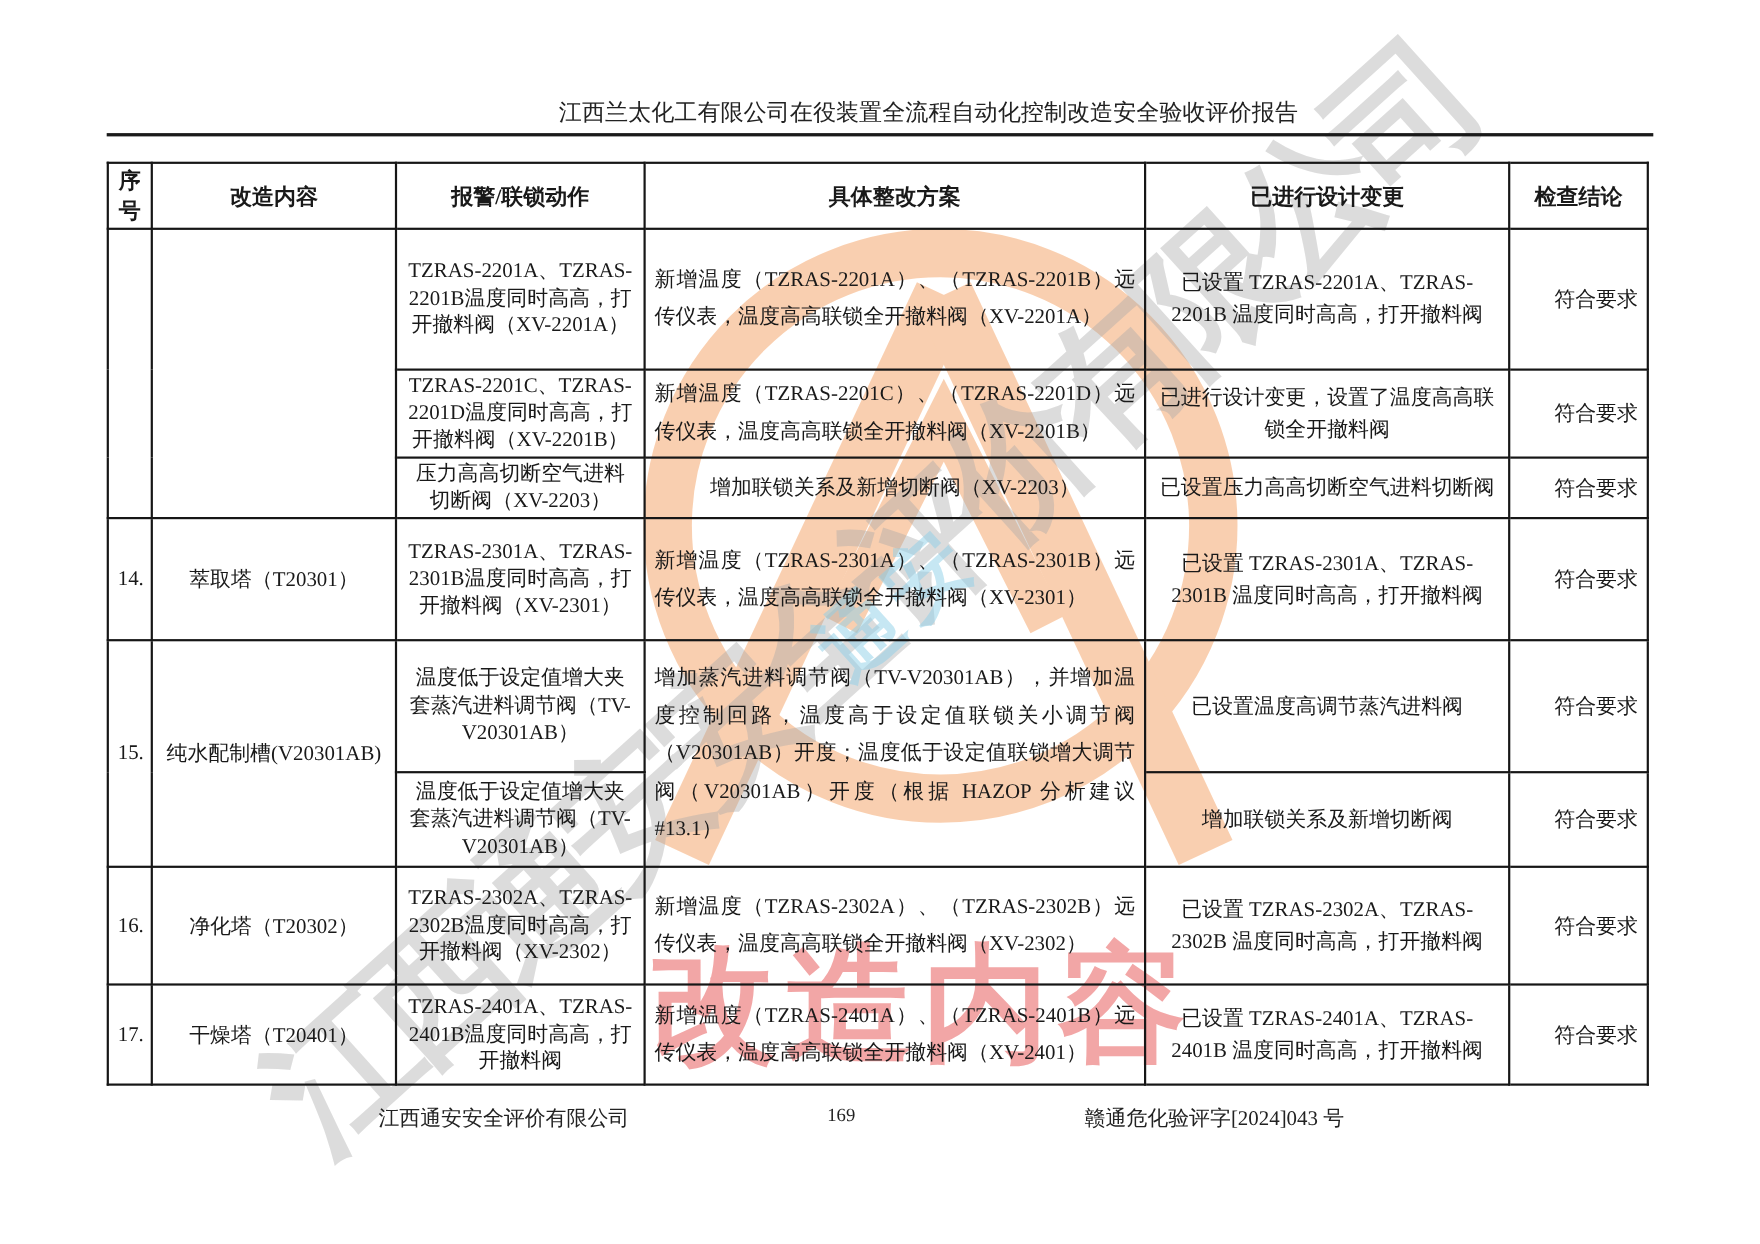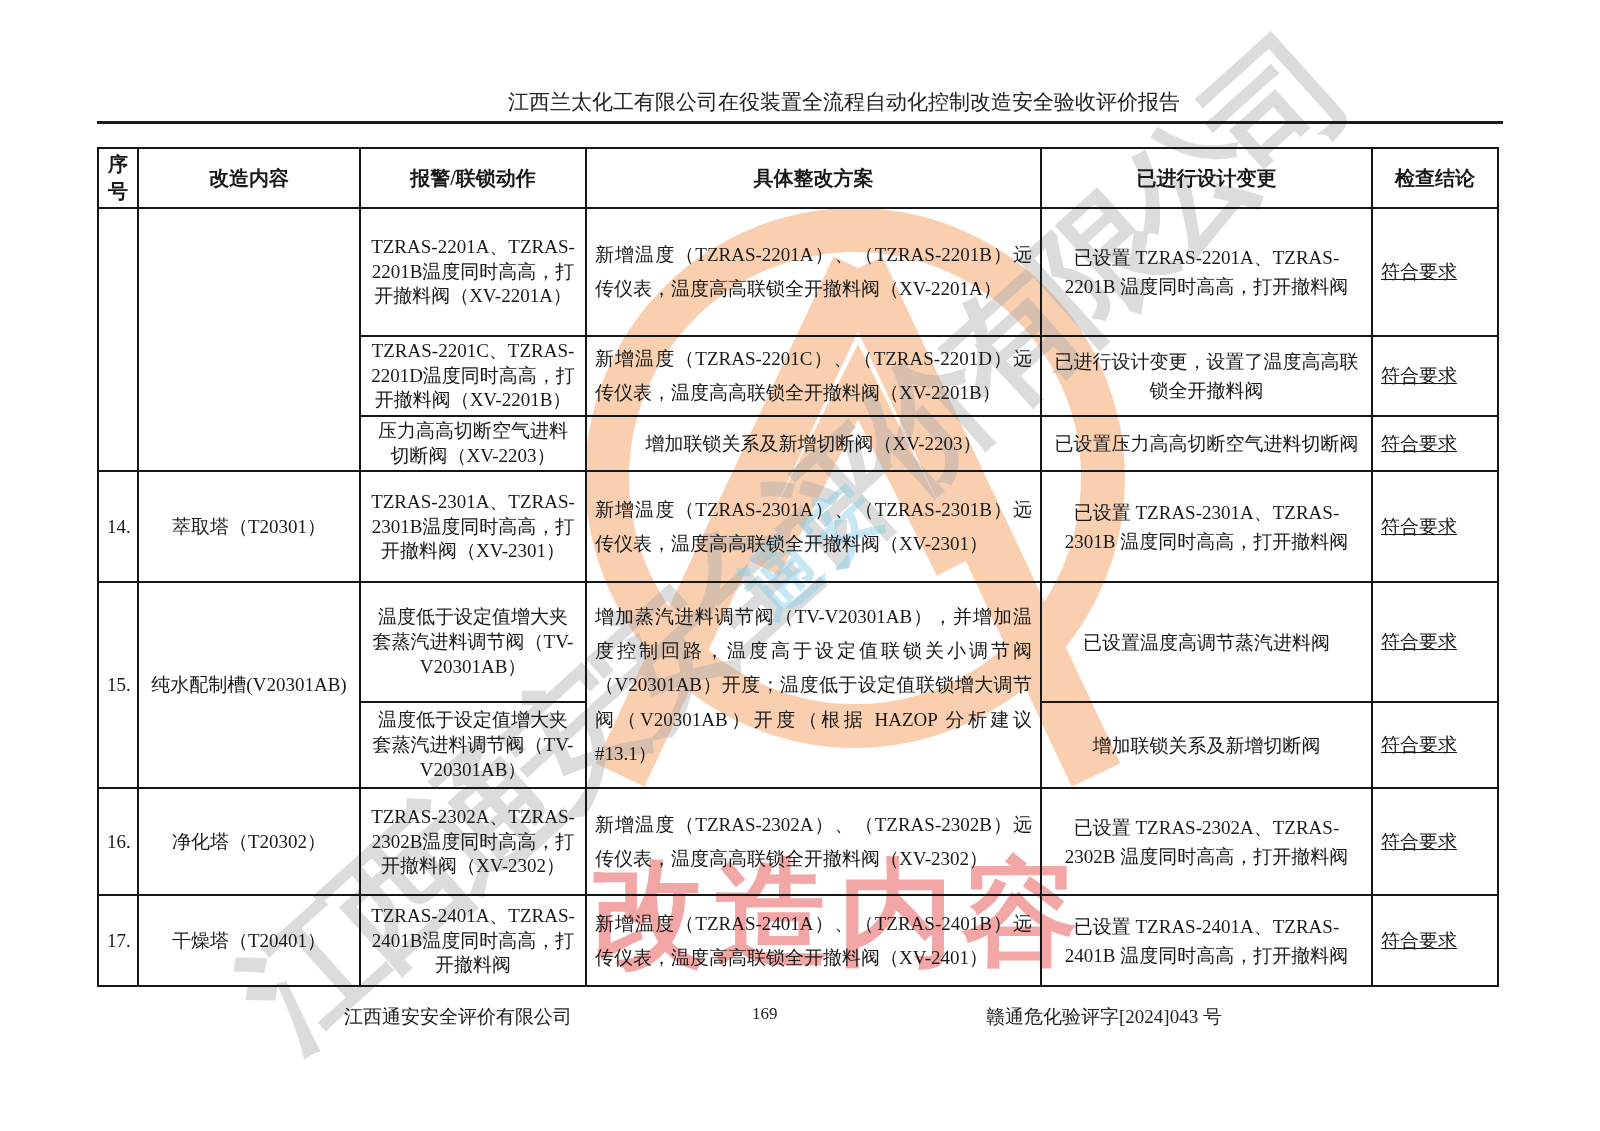--- a/index.html
+++ b/index.html
@@ -50,21 +50,21 @@
   table.report th{font-weight:700;font-size:20px;text-align:center;padding:2px 4px;}
   .r-head{height:58px}.r1{height:128px}.r2{height:77px}.r3{height:52px}
   .r14{height:111px}.r15a{height:120px}.r15b{height:86px}.r16{height:107px}.r17{height:91px}
 
   .c-seq{text-align:center;padding:2px 2px;}
   .c-content{text-align:center;}
   .c-alarm{text-align:center;line-height:1.3;padding:2px 8px;}
   .c-plan{text-align:justify;line-height:1.8;padding:2px 12px;overflow-wrap:break-word;}
   .c-plan.plan-center{text-align:center;}
   .c-sit{text-align:center;line-height:1.55;padding:2px 10px;border-radius:16px;}
-  .c-conc{text-align:left;text-decoration:underline;}
+  .c-conc{text-align:right;}
 
   .footer{position:absolute;left:0;top:1004px;width:1600px;height:30px;font-size:19px;color:#222;}
   .footer .f-company{position:absolute;left:344px;}
   .footer .f-page{position:absolute;left:752px;font-size:17px;}
   .footer .f-doc{position:absolute;left:986px;}
 </style>
 </head>
 <body>
 
 <div class="page">

